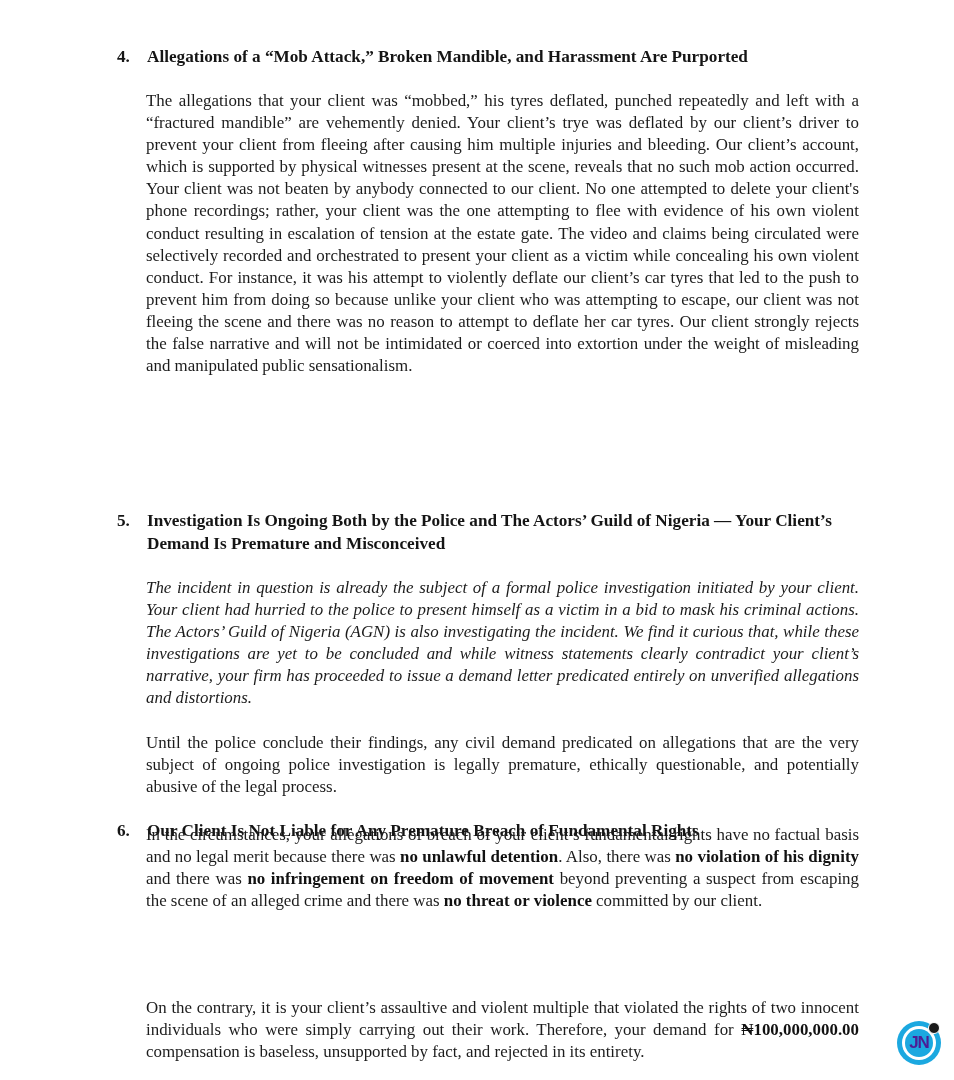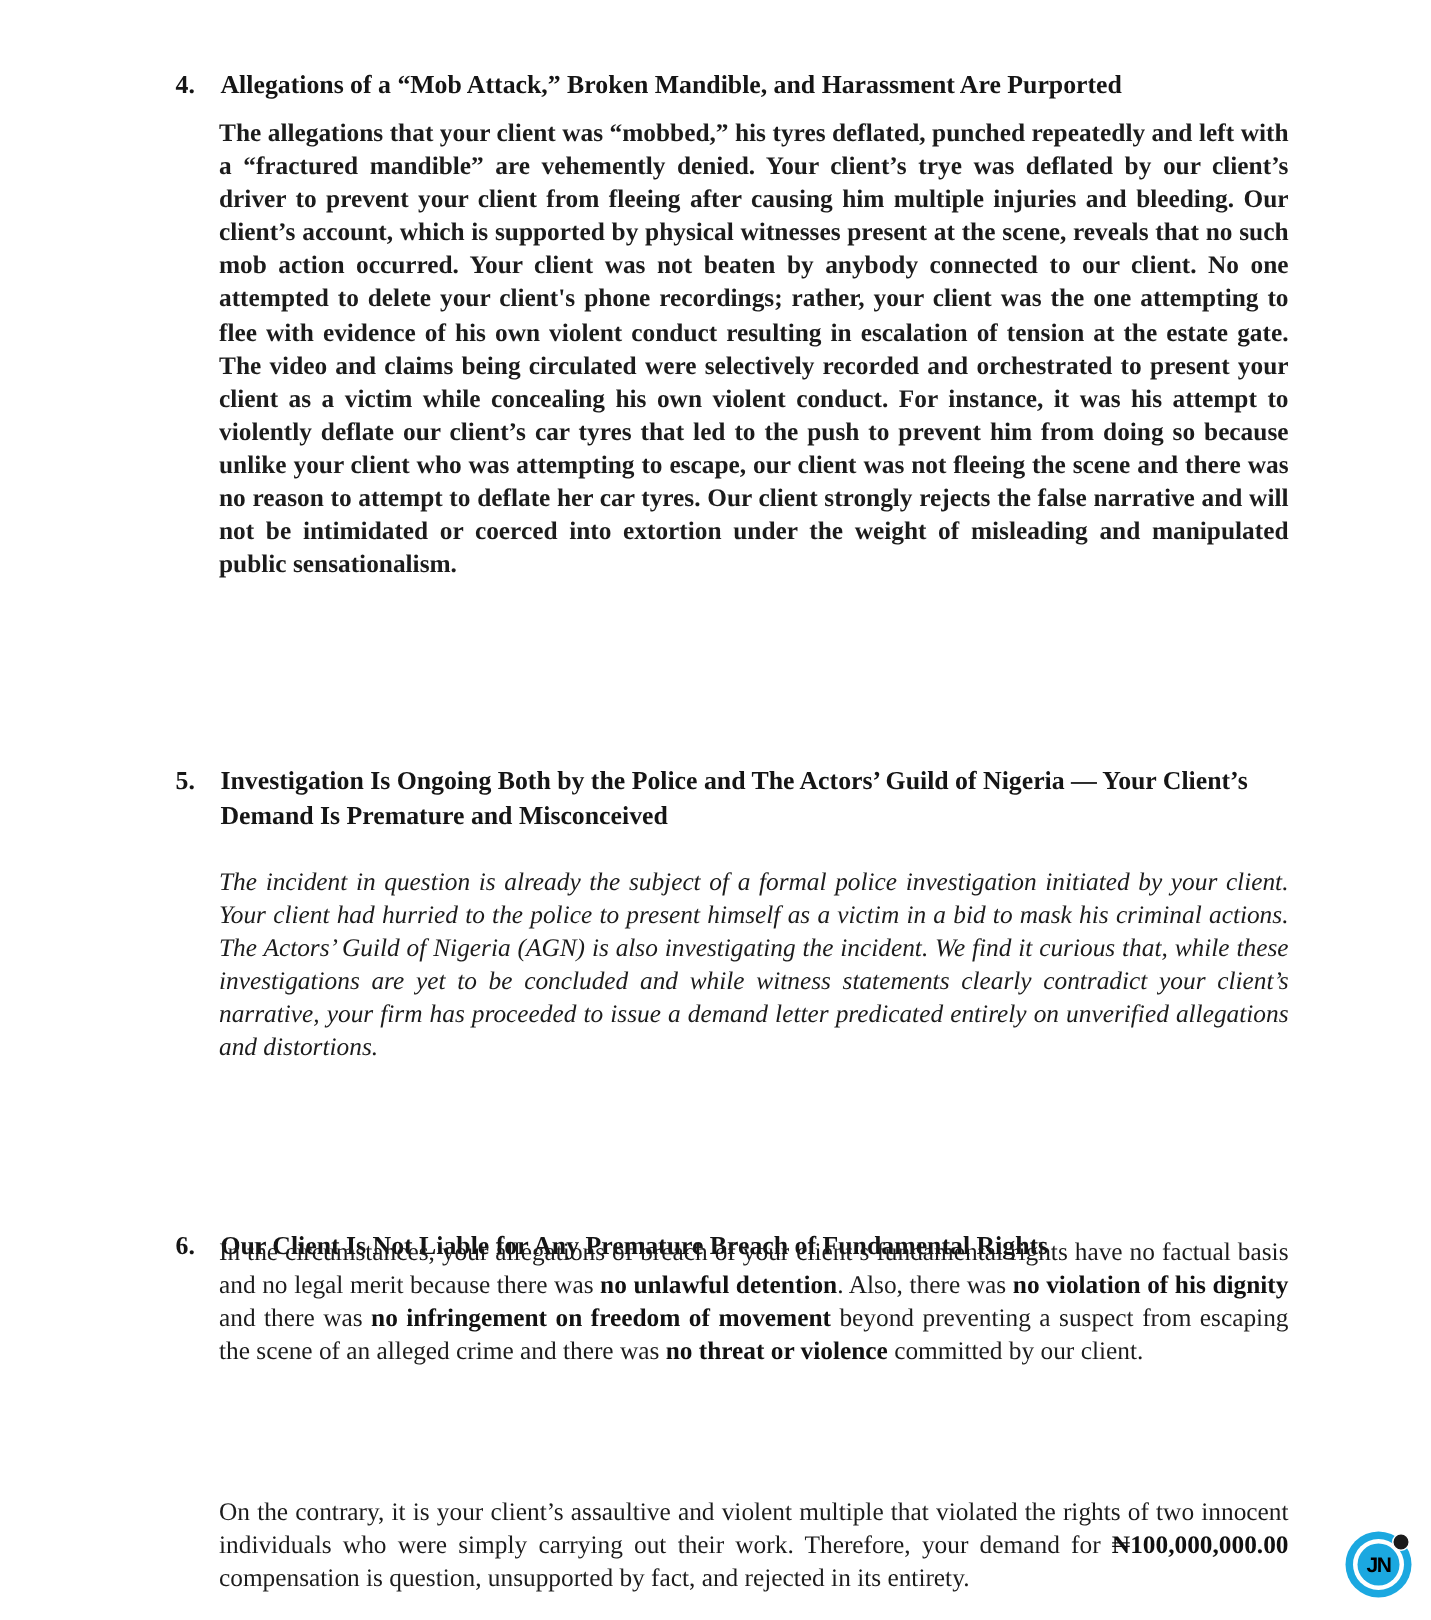--- a/index.html
+++ b/index.html
@@ -47,21 +47,21 @@
       line-height: 22.1px;
       text-align: justify;
       color: #1c1c1c;
       margin: 0;
     }
     .para b {
       font-weight: bold;
       color: #111;
     }
     #h4 { top: 46px; }
-    #p4a { top: 78px; font-weight: bold; }
+    #p4a { top: 90px; }
     #p4b { top: 422px; }
     #h5 { top: 510px; }
     #p5a { top: 577px; font-style: italic; }
     #p5b { top: 732px; }
     #h6 { top: 820px; }
     #p6a { top: 824px; }
     #p6b { top: 997px; }
 
     .watermark {
       position: absolute;
@@ -83,24 +83,24 @@
       width: 34px; height: 34px;
       border-radius: 50%;
       background: #ffffff;
     }
     .watermark .core {
       position: absolute;
       left: 8px; top: 8px;
       width: 28px; height: 28px;
       border-radius: 50%;
       background: #1ba8e0;
-      color: #000000;
+      color: #4c1d95;
       font-family: "Liberation Sans", "DejaVu Sans", sans-serif;
       font-weight: bold;
-      font-size: 14px;
+      font-size: 17px;
       line-height: 28px;
       text-align: center;
       letter-spacing: -1px;
     }
     .watermark .dot {
       position: absolute;
       right: 1px; top: 1px;
       width: 10px; height: 10px;
       border-radius: 50%;
       background: #1a1a1a;
@@ -116,27 +116,28 @@
     <span class="num">4.</span>
     <span class="htext">Allegations of a “Mob Attack,” Broken Mandible, and Harassment Are Purported</span>
   </div>
   <p class="para" id="p4a">The allegations that your client was “mobbed,” his tyres deflated, punched repeatedly and left with a “fractured mandible” are vehemently denied. Your client’s trye was deflated by our client’s driver to prevent your client from fleeing after causing him multiple injuries and bleeding. Our client’s account, which is supported by physical witnesses present at the scene, reveals that no such mob action occurred. Your client was not beaten by anybody connected to our client. No one attempted to delete your client's phone recordings; rather, your client was the one attempting to flee with evidence of his own violent conduct resulting in escalation of tension at the estate gate. The video and claims being circulated were selectively recorded and orchestrated to present your client as a victim while concealing his own violent conduct. For instance, it was his attempt to violently deflate our client’s car tyres that led to the push to prevent him from doing so because unlike your client who was attempting to escape, our client was not fleeing the scene and there was no reason to attempt to deflate her car tyres. Our client strongly rejects the false narrative and will not be intimidated or coerced into extortion under the weight of misleading and manipulated public sensationalism.</p>
 
   <div class="heading" id="h5">
     <span class="num">5.</span>
     <span class="htext">Investigation Is Ongoing Both by the Police and The Actors’ Guild of Nigeria — Your Client’s Demand Is Premature and Misconceived</span>
   </div>
   <p class="para" id="p5a">The incident in question is already the subject of a formal police investigation initiated by your client. Your client had hurried to the police to present himself as a victim in a bid to mask his criminal actions. The Actors’ Guild of Nigeria (AGN) is also investigating the incident. We find it curious that, while these investigations are yet to be concluded and while witness statements clearly contradict your client’s narrative, your firm has proceeded to issue a demand letter predicated entirely on unverified allegations and distortions.</p>
+  <p class="para" id="p5b">Until the police conclude their findings, any civil demand predicated on allegations that are the very subject of ongoing police investigation is legally premature, ethically questionable, and potentially abusive of the legal process.</p>
 
   <div class="heading" id="h6">
     <span class="num">6.</span>
     <span class="htext">Our Client Is Not Liable for Any Premature Breach of Fundamental Rights</span>
   </div>
   <p class="para" id="p6a"><span>In the circumstances, your allegations of breach of your client’s fundamental rights have no factual basis and no legal merit because there was </span><b>no unlawful detention</b><span>. Also, there was </span><b>no violation of his dignity</b><span> and there was </span><b>no infringement on freedom of movement</b><span> beyond preventing a suspect from escaping the scene of an alleged crime and there was </span><b>no threat or violence</b><span> committed by our client.</span></p>
-  <p class="para" id="p6b"><span>On the contrary, it is your client’s assaultive and violent multiple that violated the rights of two innocent individuals who were simply carrying out their work. Therefore, your demand for </span><b>₦100,000,000.00</b><span> compensation is question, unsupported by fact, and rejected in its entirety.</span></p>
+  <p class="para" id="p6b"><span>On the contrary, it is your client’s assaultive and violent multiple that violated the rights of two innocent individuals who were simply carrying out their work. Therefore, your demand for </span><b>₦100,000,000.00</b><span> compensation is baseless, unsupported by fact, and rejected in its entirety.</span></p>
 
   <div class="watermark">
     <div class="ring"></div>
     <div class="inner"></div>
     <div class="core">JN</div>
     <div class="dot"></div>
   </div>
 
 </div>
 

